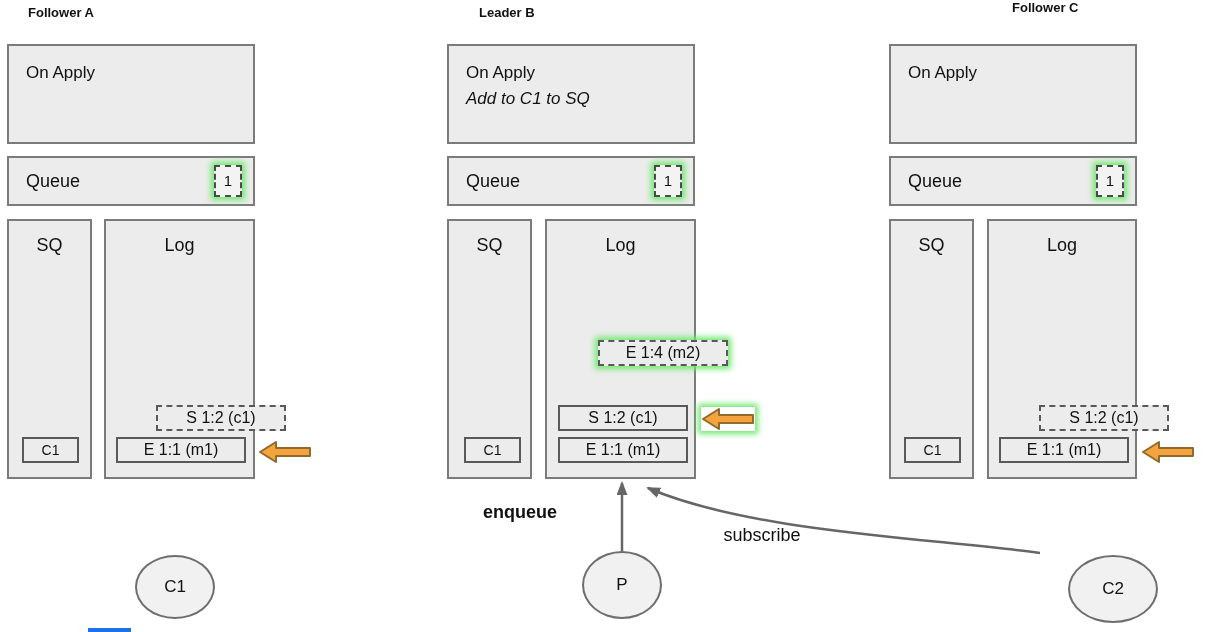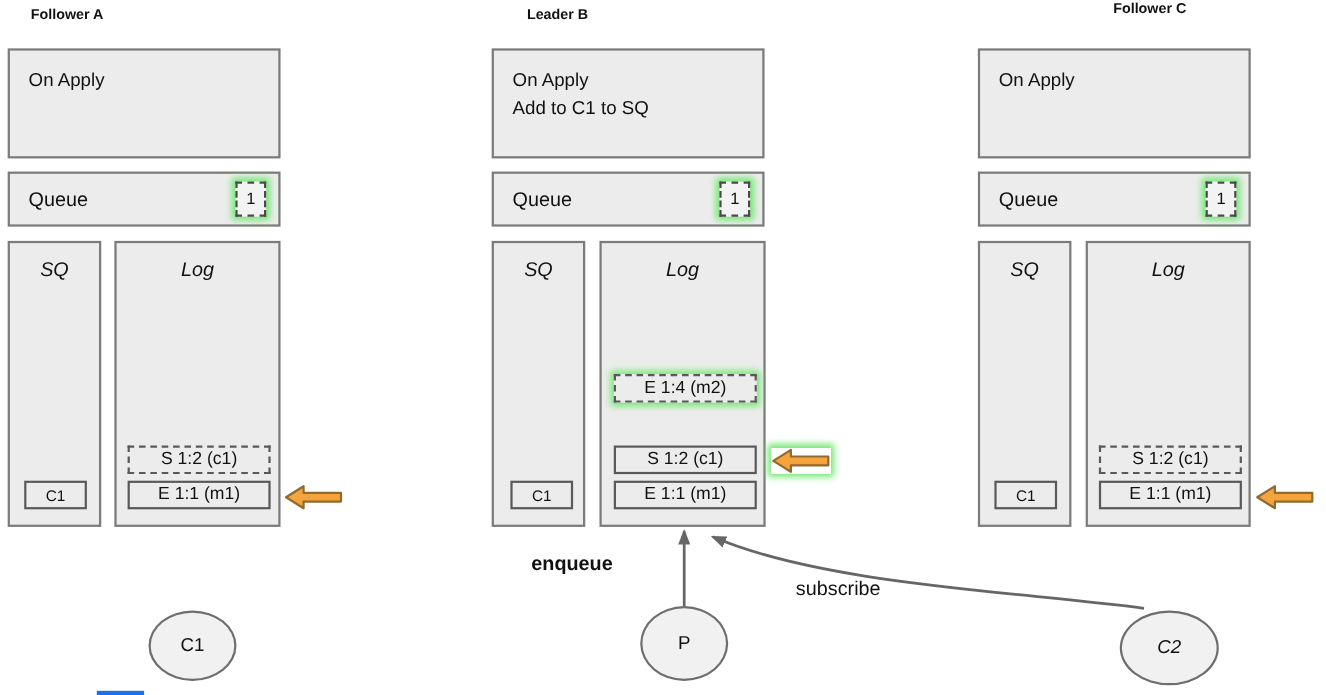--- a/index.html
+++ b/index.html
@@ -23,36 +23,36 @@
   }
   .stage{position:absolute;inset:0;}
   .col-title{position:absolute;font-weight:bold;font-size:13px;white-space:nowrap;}
   .box{
     position:absolute;
     background:var(--box-fill);
     border:2px solid var(--box-border);
     box-sizing:border-box;
   }
   .onapply-text{position:absolute;left:17px;top:14px;font-size:17px;line-height:26px;}
-  .note{}
+  .note{font-style:italic;}
   .queue-label{position:absolute;left:17px;top:0;height:100%;display:flex;align-items:center;font-size:18px;}
   .badge{
     position:absolute;right:11px;top:7px;width:28px;height:32px;
     border:2px dashed #4a4a4a;background:#f3f3f3;box-sizing:border-box;
     text-align:center;line-height:28px;font-size:15px;
     box-shadow:0 0 6px 3px var(--glow-green);
   }
-  .panel-label{position:absolute;left:0;top:14px;width:100%;text-align:center;font-size:18px;font-style:italic;}
+  .panel-label{position:absolute;left:0;top:14px;width:100%;text-align:center;font-size:18px;}
   .entry{
     position:absolute;width:130px;height:26px;box-sizing:border-box;
     background:var(--box-fill);
     text-align:center;font-size:16px;line-height:22px;
   }
   .entry.solid{border:2px solid var(--entry-border);}
-  .entry.dashed{border:2px dashed var(--entry-border);}
+  .entry.dashed{border:2px dashed var(--entry-border);margin-left:40px;}
   .glow{box-shadow:0 0 6px 3px var(--glow-green);}
   .sq-item{
     position:absolute;width:57px;height:26px;box-sizing:border-box;
     border:2px solid var(--entry-border);background:var(--box-fill);
     text-align:center;font-size:14px;line-height:22px;
   }
   .orange-arrow{position:absolute;width:54px;height:24px;}
   .orange-arrow svg{display:block;}
   .orange-arrow polygon{fill:var(--arrow-orange);stroke:var(--arrow-orange-border);stroke-width:2;stroke-linejoin:round;}
   .circle{
@@ -169,16 +169,16 @@
     </defs>
     <line x1="622" y1="551" x2="622" y2="483" stroke="#666666" stroke-width="2.5" marker-end="url(#ah)"></line>
     <path d="M 1040 553 C 930 538, 750 532, 648 488" fill="none" stroke="#666666" stroke-width="2.5" marker-end="url(#ah)"></path>
   </svg>
 
   <div class="edge-label" style="left:450px;top:502px;font-weight:bold;">enqueue</div>
   <div class="edge-label" style="left:692px;top:525px;">subscribe</div>
 
   <div class="circle" style="left:135px;top:555px;width:80px;height:64px;">C1</div>
   <div class="circle" style="left:582px;top:551px;width:80px;height:68px;">P</div>
-  <div class="circle" style="left:1018px;top:555px;width:90px;height:68px;font-style:italic;">C2</div>
+  <div class="circle" style="left:1068px;top:555px;width:90px;height:68px;">C2</div>
 
   <div class="artifact"></div>
 </div>
 
 </body></html>

